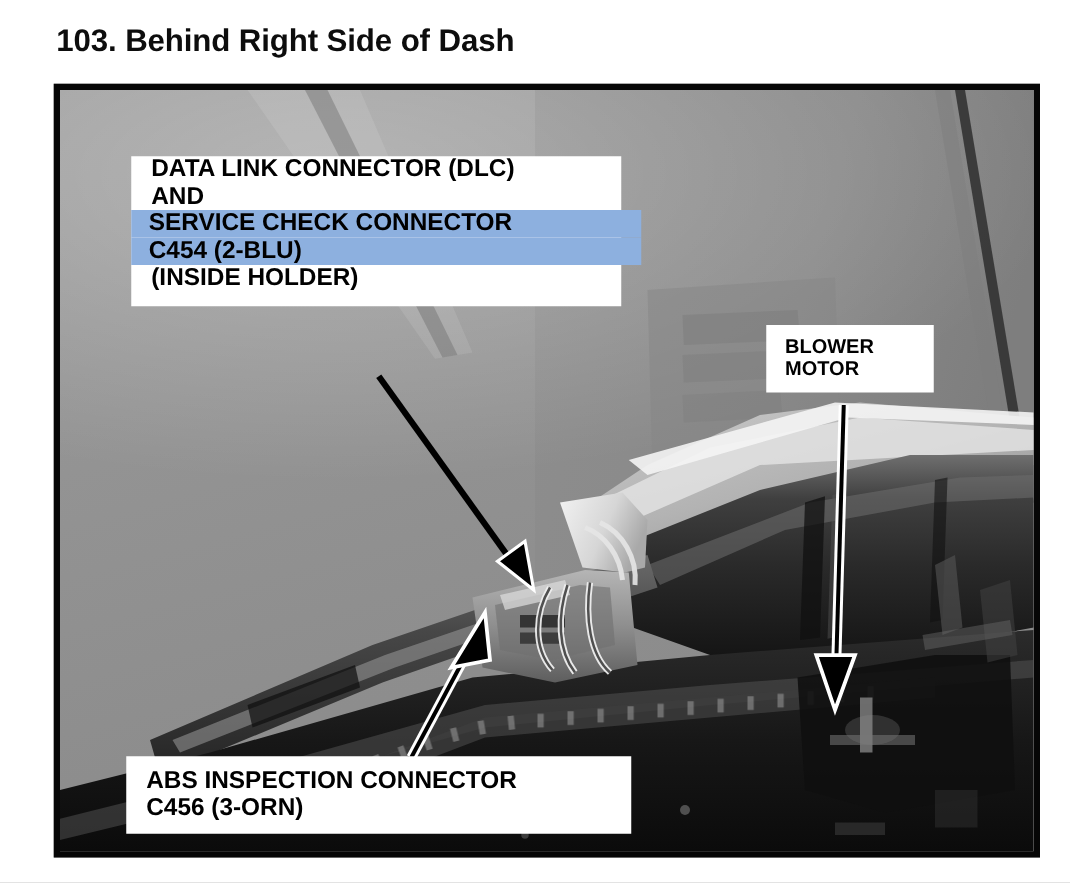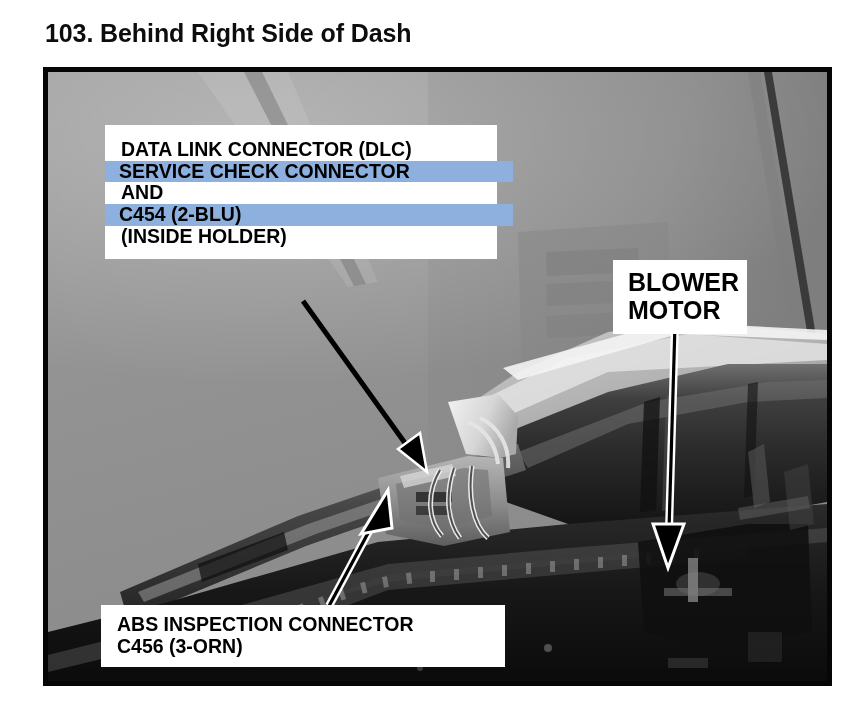--- a/index.html
+++ b/index.html
@@ -64,35 +64,35 @@
     padding: 0 2px;
   }
   .callout .line.hl {
     background: #8db0df;
   }
 
   #callout-dlc {
     left: 57px;
     top: 53px;
     width: 392px;
-    padding: 14px 0 11px 14px;
+    padding: 0 0 11px 14px;
     font-size: 19.5px;
   }
   #callout-dlc .line.hl {
     margin-left: -14px;
     padding-left: 14px;
     width: 392px;
   }
 
   #callout-blower {
     left: 565px;
     top: 188px;
     width: 134px;
     padding: 9px 0 9px 13px;
-    font-size: 25px;
+    font-size: 16px;
   }
 
   #callout-abs {
     left: 53px;
     top: 533px;
     width: 404px;
     padding: 9px 4px 10px 14px;
     font-size: 19.5px;
   }
 
@@ -273,22 +273,22 @@
 
     <g>
       <line x1="281" y1="534" x2="327" y2="448" stroke="#ffffff" stroke-width="8"></line>
       <line x1="281" y1="534" x2="327" y2="448" stroke="#000000" stroke-width="3.2"></line>
       <polygon points="340,418 313,462 344,456" fill="#000000" stroke="#ffffff" stroke-width="3"></polygon>
     </g>
   </svg>
 
   <div id="callout-dlc" class="callout">
     <span class="line">DATA LINK CONNECTOR (DLC)</span>
+    <span class="line">AND</span>
     <span class="line hl">SERVICE CHECK CONNECTOR</span>
-    <span class="line">AND</span>
     <span class="line hl">C454 (2-BLU)</span>
     <span class="line">(INSIDE HOLDER)</span>
   </div>
 
   <div id="callout-blower" class="callout">
     <span class="line">BLOWER</span>
     <span class="line">MOTOR</span>
   </div>
 
   <div id="callout-abs" class="callout">

